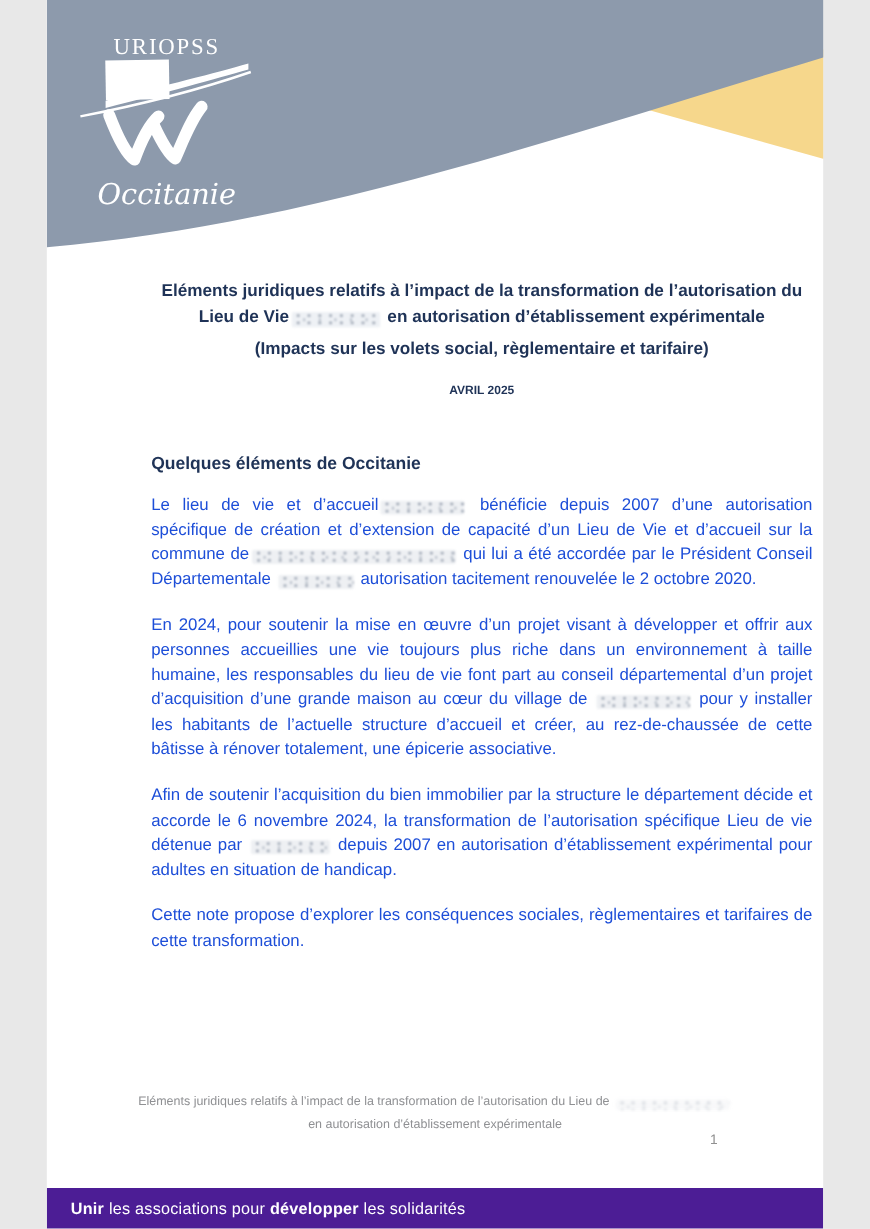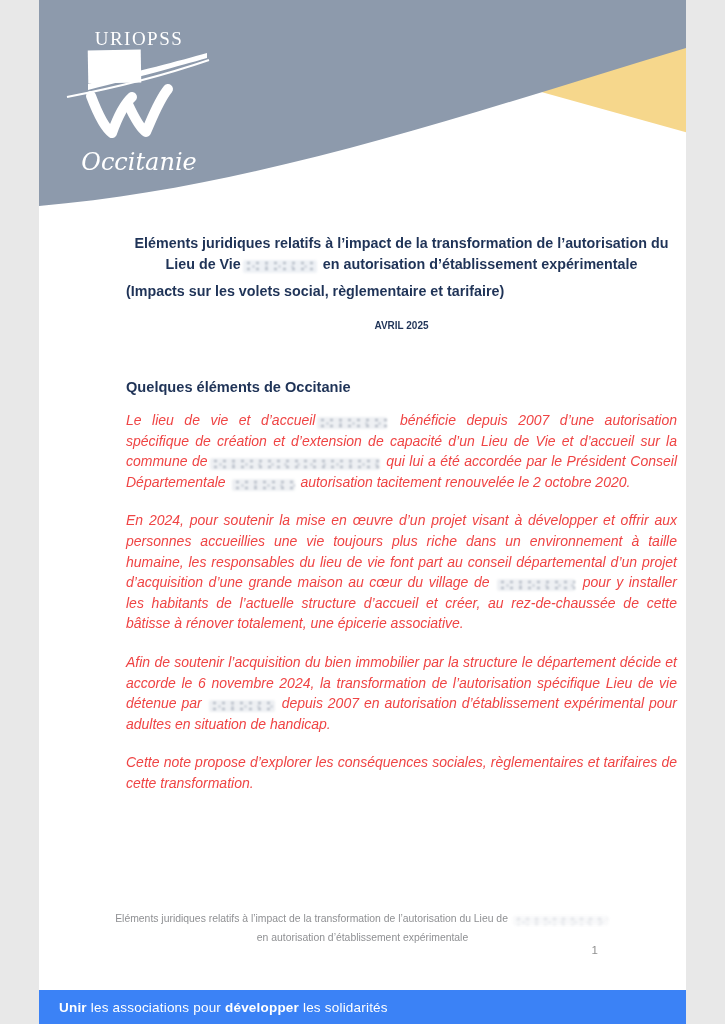--- a/index.html
+++ b/index.html
@@ -8,34 +8,33 @@
     background:#ffffff;overflow:hidden;
     font-family:"Liberation Sans",sans-serif;
   }
   .hdr{position:absolute;top:0;left:0;display:block;}
   .content{position:absolute;top:230px;left:87px;width:551px;}
   .title{
     margin:3px auto 0;max-width:537px;text-align:center;
     color:#1f3357;font-weight:bold;font-size:14.3px;line-height:20.5px;
   }
   .subtitle{
-    margin:7px 0 0;color:#1f3357;font-weight:bold;
+    margin:7px 0 0;text-align:center;color:#1f3357;font-weight:bold;
     font-size:14.3px;line-height:20.5px;
   }
   .docdate{
     margin:14px 0 0;text-align:center;color:#1f3357;font-weight:bold;
     font-size:10px;line-height:20.5px;
   }
   .h2{
     margin:42px 0 0;color:#1f3357;font-weight:bold;font-size:14.6px;line-height:18px;
   }
   .paras p{
-    margin:14px 0 7px;color:#ef4444;font-size:14px;line-height:20.6px;
+    margin:14px 0 7px;color:#1d4ed8;font-size:14px;line-height:20.6px;
     text-align:justify;
-    font-style:italic;
   }
   .paras p + p{margin-top:18px;}
   .b{font-weight:bold;}
   .redacted{
     display:inline-block;height:12px;width:60px;vertical-align:text-bottom;
     margin:0 2px -1px 2px;border-radius:2px;
     background-color:#eef0f3;
     background-image:
       radial-gradient(circle,#8b95a5 0.8px,rgba(0,0,0,0) 1.4px),
       radial-gradient(circle,#aab2bf 0.8px,rgba(0,0,0,0) 1.2px);
@@ -47,21 +46,21 @@
   .footer{
     position:absolute;top:909px;left:60px;right:60px;text-align:center;
     color:#8f9093;font-size:10.4px;line-height:19px;
   }
   .footer .redacted{height:9px;opacity:.55;filter:blur(1.5px);background-color:#f3f4f6;}
   .pagenum{
     position:absolute;top:944px;right:88px;color:#909090;font-size:11.5px;
   }
   .bottombar{
     position:absolute;left:0;right:0;bottom:0;height:34px;
-    background:#3b82f6;color:#ffffff;display:flex;align-items:center;
+    background:#4c1d95;color:#ffffff;display:flex;align-items:center;
     padding-left:20px;font-size:13.5px;letter-spacing:.2px;box-sizing:border-box;
   }
 </style>
 </head>
 <body>
 
 <div class="page">
 
   <svg class="hdr" width="725" height="232" viewBox="0 0 725 232" xmlns="http://www.w3.org/2000/svg">
     <path fill="#F6D78C" d="M488,88 C570,60 650,40 725,22 L725,154 Z"></path>

